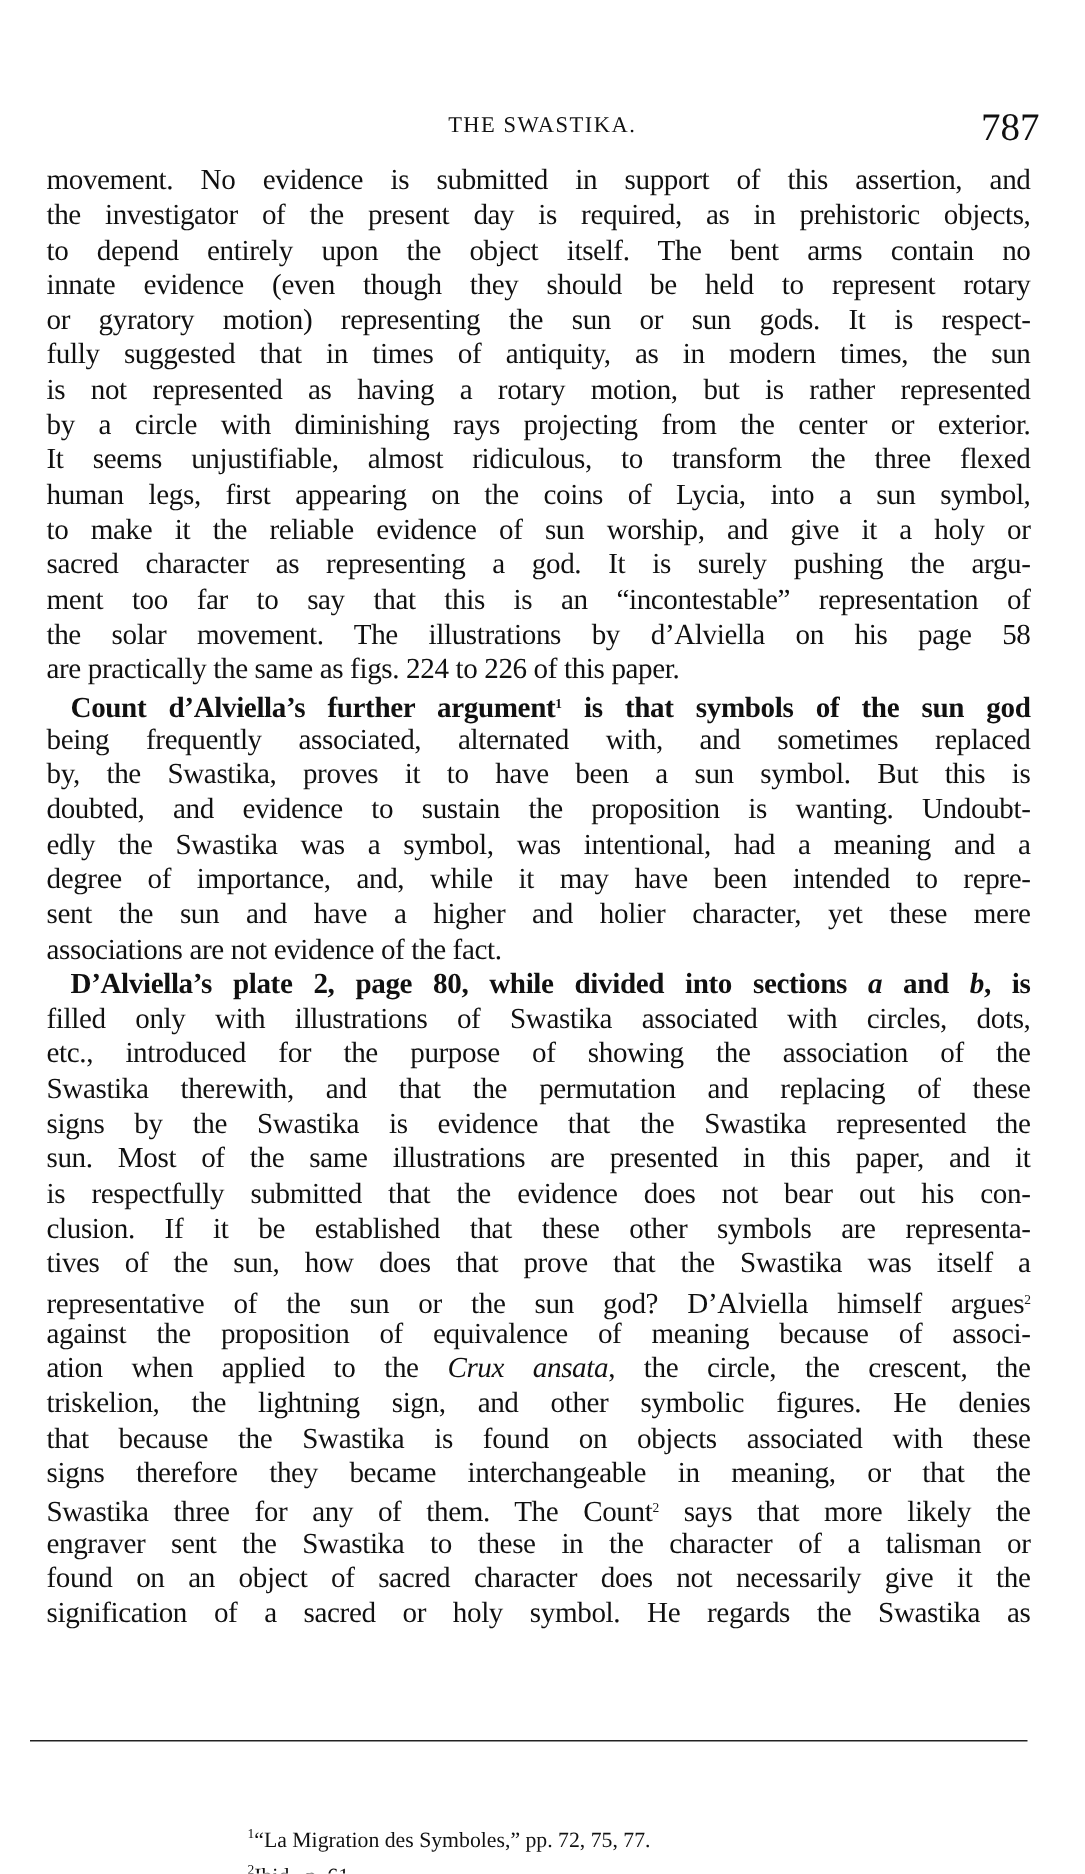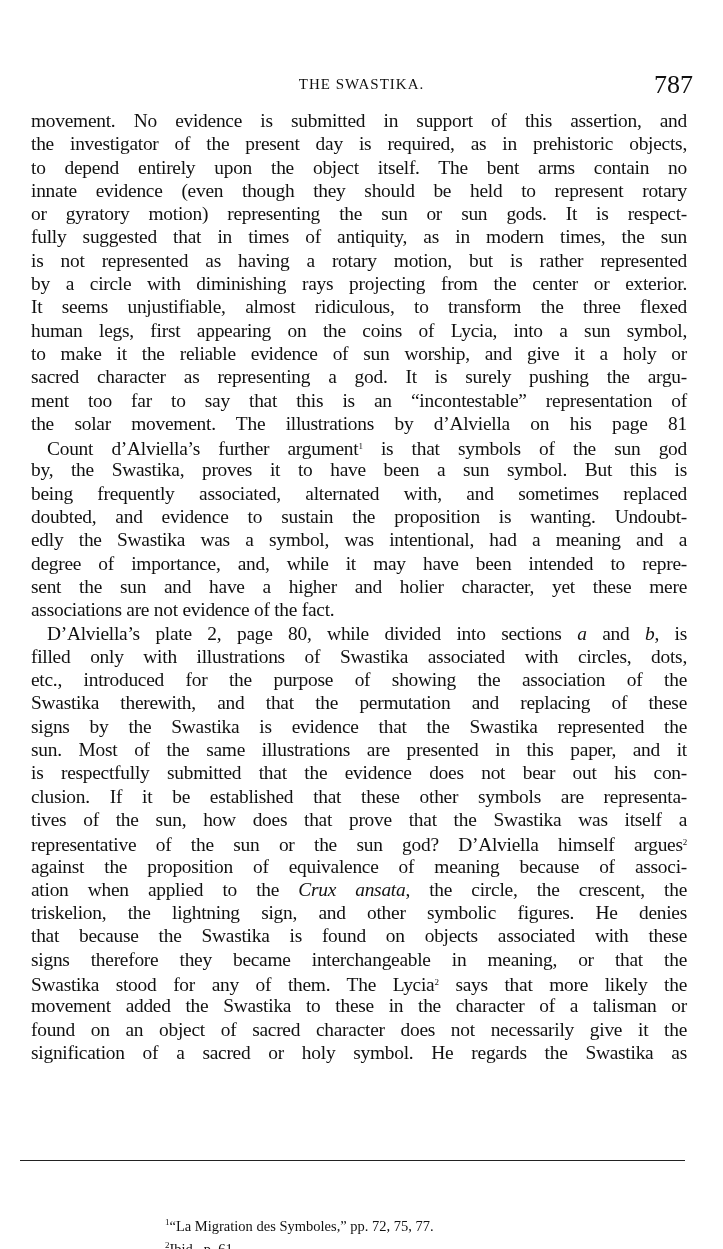--- a/index.html
+++ b/index.html
@@ -6,21 +6,21 @@
   body { width: 723px; height: 1249px; position: relative; overflow: hidden;
          font-family: "Liberation Serif", "DejaVu Serif", serif; color: #111; }
   .header { position: absolute; top: 70px; left: 30px; width: 663px; height: 30px; }
   .running-title { position: absolute; left: 0; right: 0; top: 6px; text-align: center;
                    font-size: 15px; letter-spacing: 1px; }
   .page-number { position: absolute; right: 0; top: 0; font-size: 26px; }
   .body-text { position: absolute; top: 109px; left: 31px; width: 656px; }
   .line { display: block; height: 23.3px; line-height: 23.3px; font-size: 19.4px;
           white-space: nowrap; text-align: justify; text-align-last: justify; letter-spacing: -0.25px; }
   .line.last { text-align-last: left; }
-  .line.indent { padding-left: 16px; }
+  .line.indent { padding-left: 16px; font-weight: bold; }
   .rule { position: absolute; top: 1160px; left: 20px; width: 665px; height: 0; border-top: 1px solid #222; }
   .footnotes { position: absolute; top: 1165px; left: 165px; font-size: 14.5px; line-height: 19px; margin-top: 48px; }
   .footnotes div { white-space: nowrap; }
   sup { font-size: 9px; vertical-align: 6px; }
   i { font-style: italic; }
 </style>
 </head>
 <body>
 
 <div class="header">
@@ -35,46 +35,47 @@
     <div class="line"><span>innate evidence (even though they should be held to represent rotary</span></div>
     <div class="line"><span>or gyratory motion) representing the sun or sun gods.  It is respect-</span></div>
     <div class="line"><span>fully suggested that in times of antiquity, as in modern times, the sun</span></div>
     <div class="line"><span>is not represented as having a rotary motion, but is rather represented</span></div>
     <div class="line"><span>by a circle with diminishing rays projecting from the center or exterior.</span></div>
     <div class="line"><span>It seems unjustifiable, almost ridiculous, to transform the three flexed</span></div>
     <div class="line"><span>human legs, first appearing on the coins of Lycia, into a sun symbol,</span></div>
     <div class="line"><span>to make it the reliable evidence of sun worship, and give it a holy or</span></div>
     <div class="line"><span>sacred character as representing a god.  It is surely pushing the argu-</span></div>
     <div class="line"><span>ment too far to say that this is an “incontestable” representation of</span></div>
-    <div class="line"><span>the solar movement.  The illustrations by d’Alviella on his page 81</span></div>
+    <div class="line"><span>the solar movement.  The illustrations by d’Alviella on his page 58</span></div>
+    <div class="line last"><span>are practically the same as figs. 224 to 226 of this paper.</span></div>
     <div class="line indent"><span>Count d’Alviella’s further argument</span><sup>1</sup><span> is that symbols of the sun god</span></div>
+    <div class="line"><span>being frequently associated, alternated with, and sometimes replaced</span></div>
     <div class="line"><span>by, the Swastika, proves it to have been a sun symbol.  But this is</span></div>
-    <div class="line"><span>being frequently associated, alternated with, and sometimes replaced</span></div>
     <div class="line"><span>doubted, and evidence to sustain the proposition is wanting.  Undoubt-</span></div>
     <div class="line"><span>edly the Swastika was a symbol, was intentional, had a meaning and a</span></div>
     <div class="line"><span>degree of importance, and, while it may have been intended to repre-</span></div>
     <div class="line"><span>sent the sun and have a higher and holier character, yet these mere</span></div>
     <div class="line last"><span>associations are not evidence of the fact.</span></div>
     <div class="line indent"><span>D’Alviella’s plate 2, page 80, while divided into sections </span><i>a</i><span> and </span><i>b</i><span>, is</span></div>
     <div class="line"><span>filled only with illustrations of Swastika associated with circles, dots,</span></div>
     <div class="line"><span>etc., introduced for the purpose of showing the association of the</span></div>
     <div class="line"><span>Swastika therewith, and that the permutation and replacing of these</span></div>
     <div class="line"><span>signs by the Swastika is evidence that the Swastika represented the</span></div>
     <div class="line"><span>sun.  Most of the same illustrations are presented in this paper, and it</span></div>
     <div class="line"><span>is respectfully submitted that the evidence does not bear out his con-</span></div>
     <div class="line"><span>clusion.  If it be established that these other symbols are representa-</span></div>
     <div class="line"><span>tives of the sun, how does that prove that the Swastika was itself a</span></div>
     <div class="line"><span>representative of the sun or the sun god?  D’Alviella himself argues</span><sup>2</sup></div>
     <div class="line"><span>against the proposition of equivalence of meaning because of associ-</span></div>
     <div class="line"><span>ation when applied to the </span><i>Crux ansata</i><span>, the circle, the crescent, the</span></div>
     <div class="line"><span>triskelion, the lightning sign, and other symbolic figures.  He denies</span></div>
     <div class="line"><span>that because the Swastika is found on objects associated with these</span></div>
     <div class="line"><span>signs therefore they became interchangeable in meaning, or that the</span></div>
-    <div class="line"><span>Swastika stood for any of them.  The Lycia</span><sup>2</sup><span> says that more likely the</span></div>
-    <div class="line"><span>movement added the Swastika to these in the character of a talisman or</span></div>
+    <div class="line"><span>Swastika three for any of them.  The Count</span><sup>2</sup><span> says that more likely the</span></div>
+    <div class="line"><span>engraver sent the Swastika to these in the character of a talisman or</span></div>
     <div class="line"><span>found on an object of sacred character does not necessarily give it the</span></div>
     <div class="line"><span>signification of a sacred or holy symbol.  He regards the Swastika as</span></div>
   </div>
 
 <div class="rule"></div>
 
 <div class="footnotes" id="footnotes">
     <div><sup>1</sup><span>“La Migration des Symboles,” pp. 72, 75, 77.</span></div>
     <div><sup>2</sup><span>Ibid., p. 61.</span></div>
   </div>

